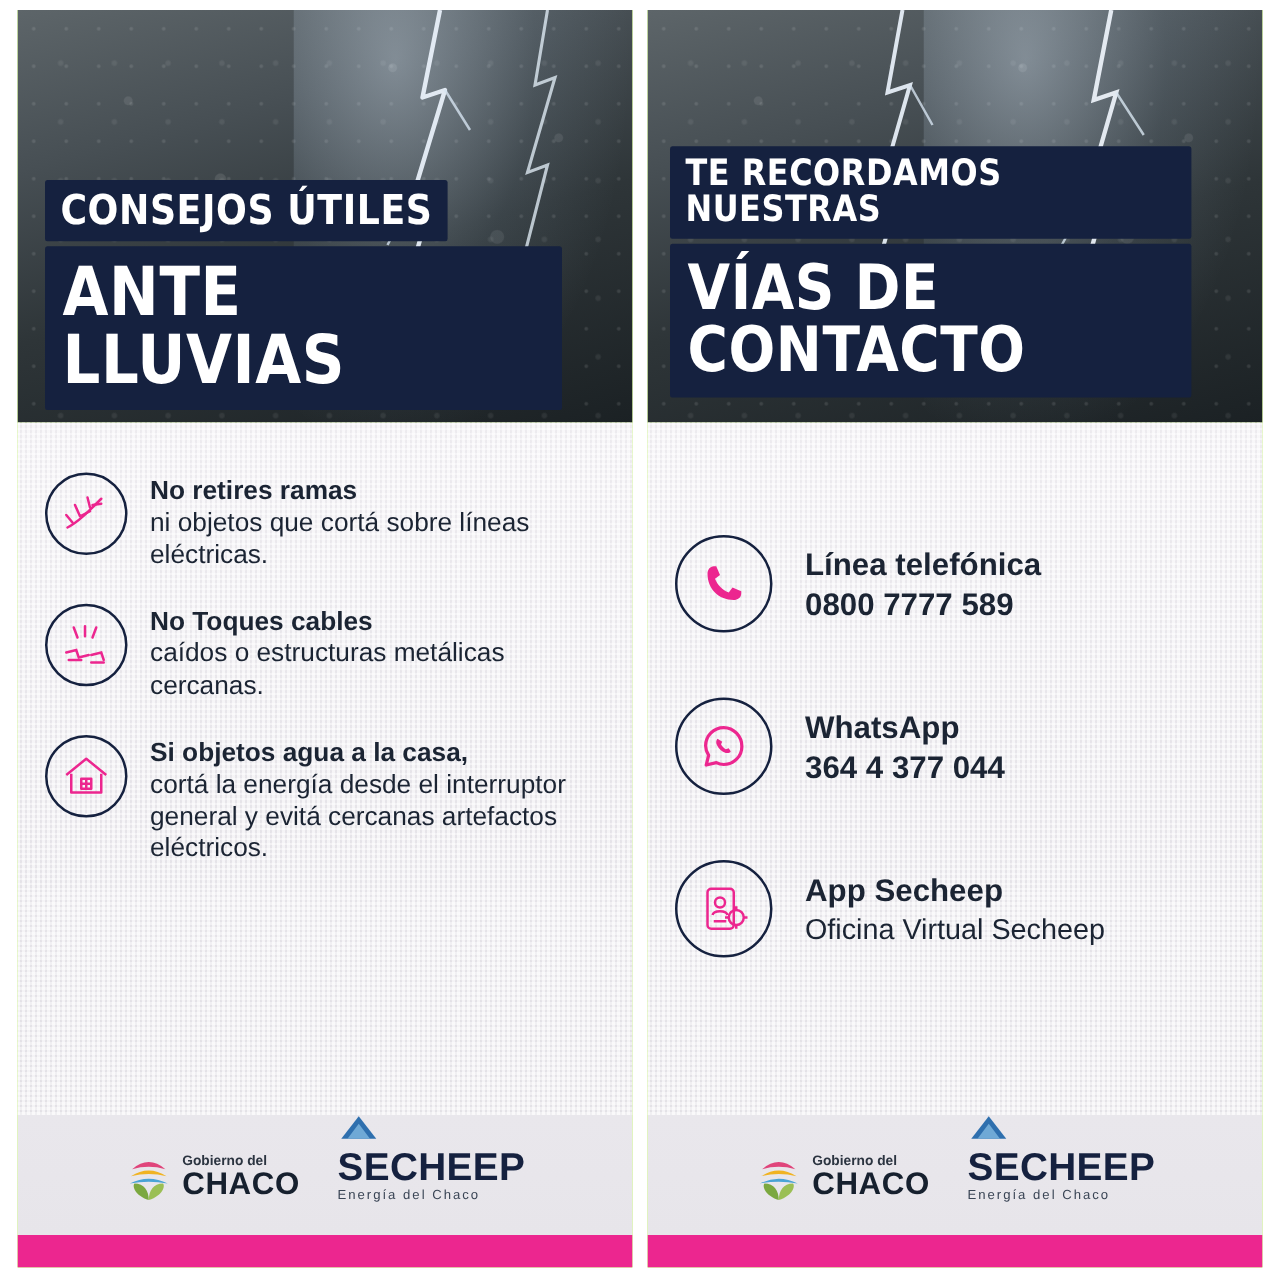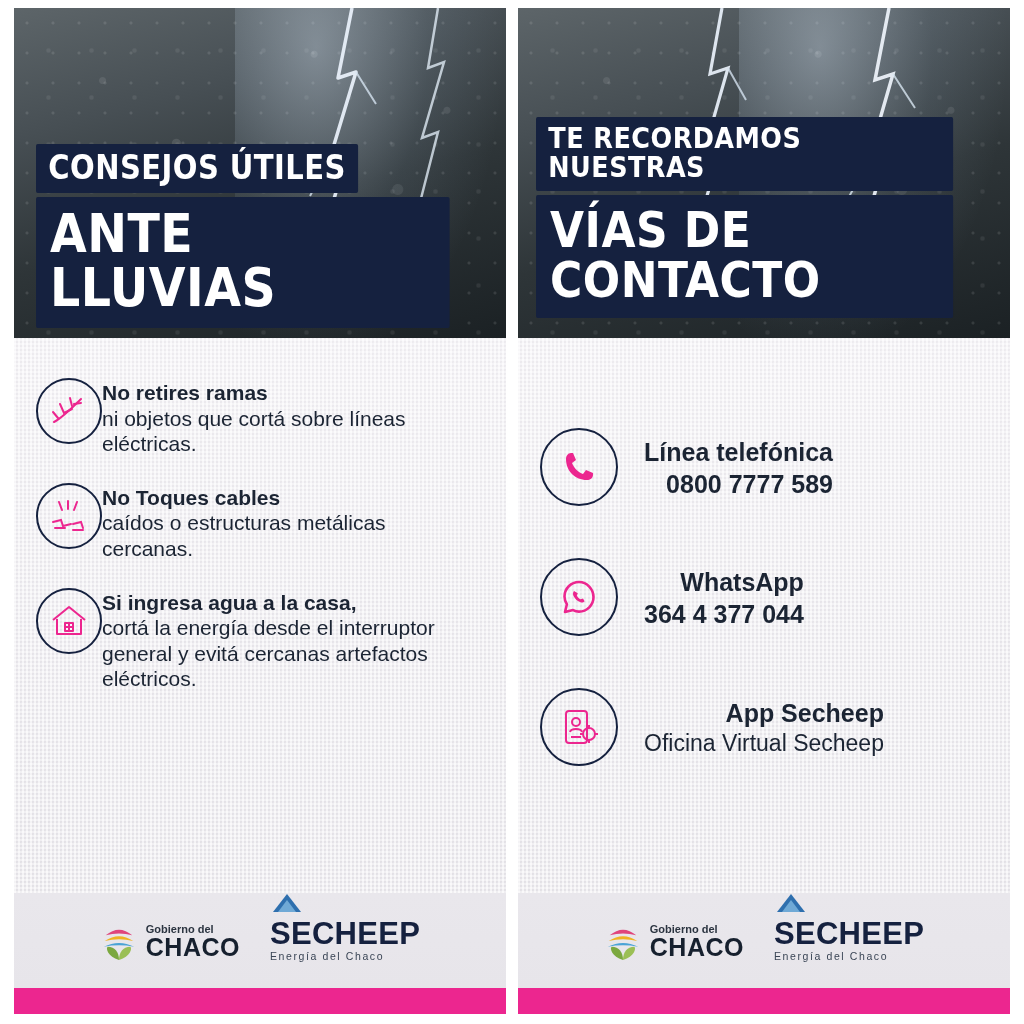--- a/index.html
+++ b/index.html
@@ -89,25 +89,26 @@
   
   .body {
     position: relative;
     flex: 1;
     background:
       repeating-linear-gradient(90deg, rgba(255,255,255,0.55) 0 2px, rgba(0,0,0,0.012) 2px 4px),
       repeating-linear-gradient(0deg, rgba(255,255,255,0.45) 0 2px, rgba(0,0,0,0.012) 2px 4px),
       linear-gradient(180deg, #f3f1f5 0%, #eceaef 55%, #e9e7ec 100%);
     padding: 40px 24px 0 22px;
   }
-  .card.right .body { padding-top: 90px; text-align: right; }
+  .card.right .body { padding-top: 90px; }
 
   .row {
     display: flex;
     align-items: flex-start;
+    gap: 18px;
     margin-bottom: 26px;
   }
   .card.right .row { gap: 26px; margin-bottom: 52px; align-items: center; }
 
   .circle {
     flex: 0 0 auto;
     width: 66px; height: 66px;
     border: 2.5px solid #15213f;
     border-radius: 50%;
     display: flex; align-items: center; justify-content: center;
@@ -217,21 +218,21 @@
           <svg width="38" height="36" viewBox="0 0 38 36">
             <g stroke="#ec268f" stroke-width="2" fill="none" stroke-linejoin="round">
               <path d="M3 17 L19 4 L35 17"></path>
               <path d="M7 16 L7 31 L31 31 L31 16"></path>
               <rect x="15" y="20" width="8" height="8"></rect>
               <path d="M19 20 L19 28 M15 24 L23 24"></path>
             </g>
           </svg>
         </div>
         <div class="txt">
-          <span class="b">Si ingresa agua a la casa,</span>
+          <span class="b">Si objetos agua a la casa,</span>
           <span>cortá la energía desde el interruptor general y evitá cercanas artefactos eléctricos.</span>
         </div>
       </div>
 
     </div>
 
     <div class="footer">
       <div class="logo-chaco">
         <svg class="chaco-mark" viewBox="0 0 40 42">
           <g>

